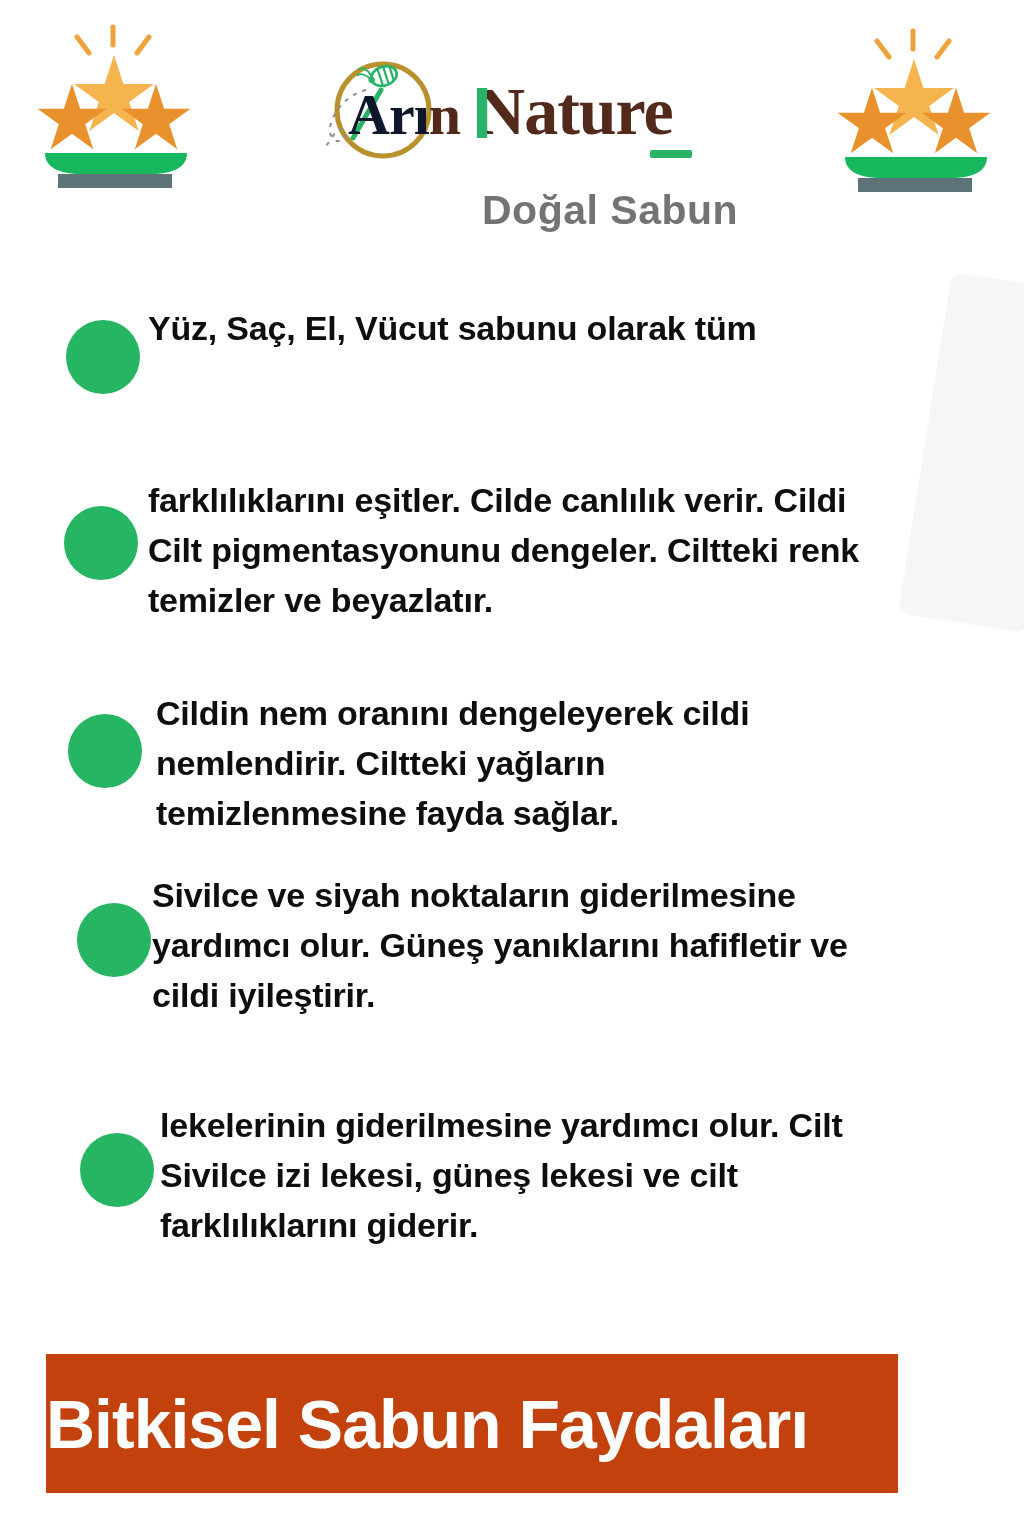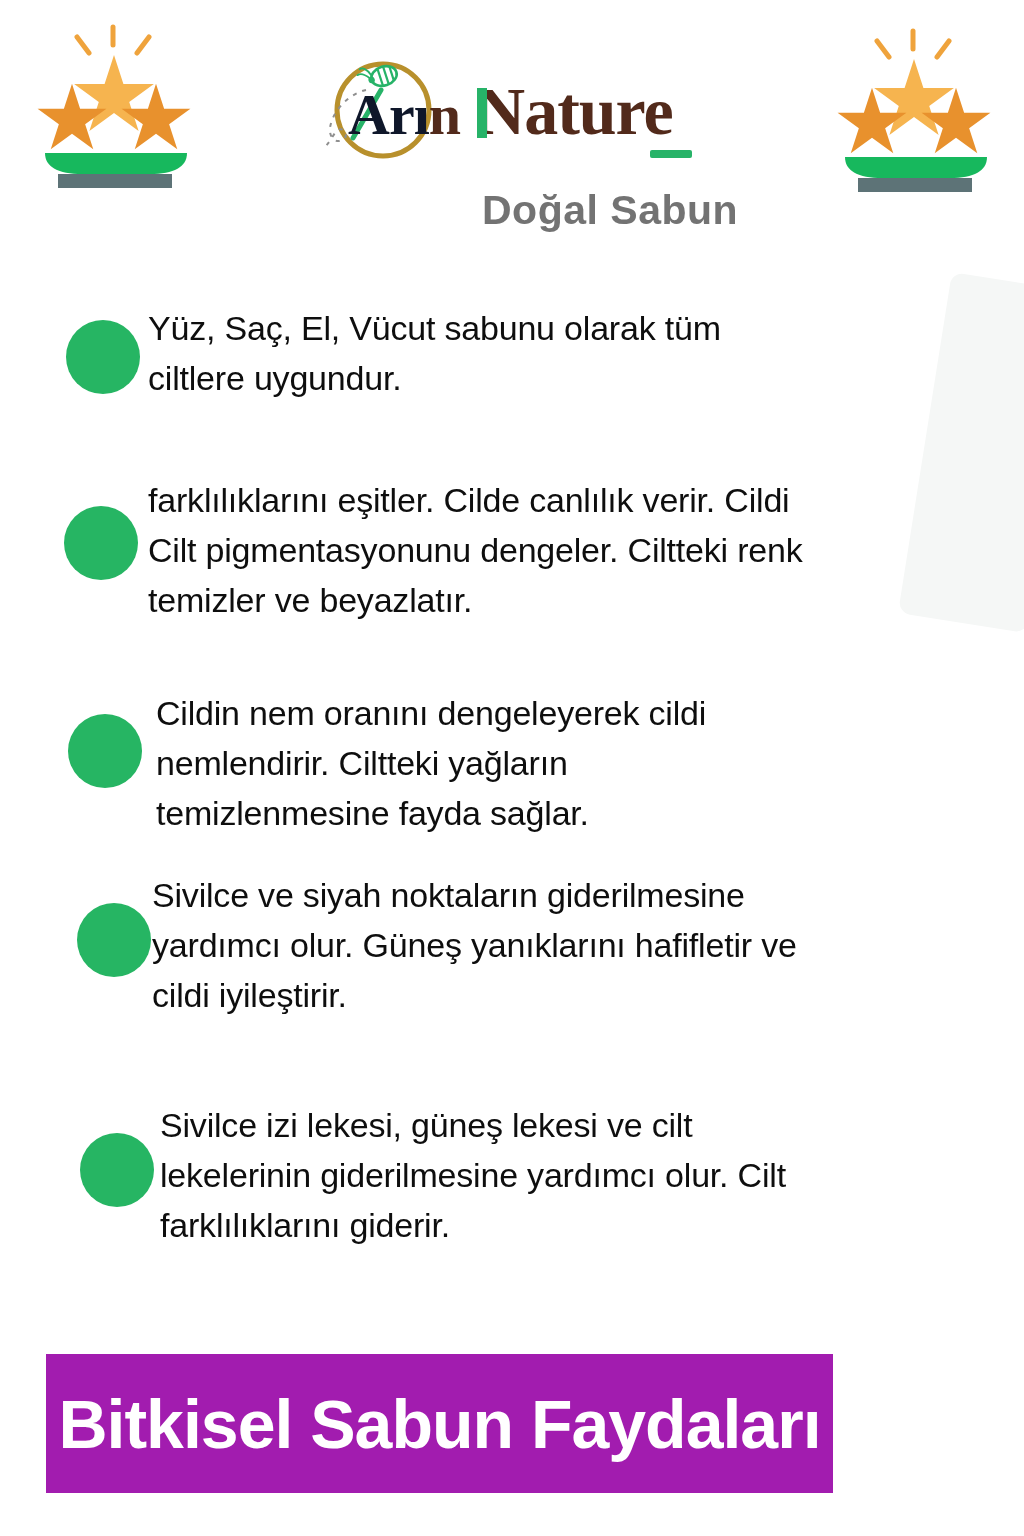--- a/index.html
+++ b/index.html
@@ -34,33 +34,33 @@
     position:absolute;left:162px;top:137px;color:#737373;
     font-weight:bold;font-size:41px;letter-spacing:0.5px;white-space:nowrap;
   }
   
   .benefit{position:absolute;}
   .benefit .dot{
     position:absolute;left:0;width:74px;height:74px;border-radius:50%;
     background:#26b563;
   }
   .benefit .lines{
-    font-weight:normal;font-size:34px;line-height:50px;color:#0e0e0e;
+    font-weight:bold;font-size:34px;line-height:50px;color:#0e0e0e;
     letter-spacing:-0.2px;white-space:nowrap;
   }
   .benefit .lines span{display:block;}
   #b1{top:303px;left:66px;}  #b1 .dot{top:17px;} #b1 .lines{margin-left:82px;}
   #b2{top:475px;left:64px;}  #b2 .dot{top:31px;} #b2 .lines{margin-left:84px;}
   #b3{top:688px;left:68px;}  #b3 .dot{top:26px;} #b3 .lines{margin-left:88px;}
   #b4{top:870px;left:77px;}  #b4 .dot{top:33px;} #b4 .lines{margin-left:75px;}
   #b5{top:1100px;left:80px;} #b5 .dot{top:33px;} #b5 .lines{margin-left:80px;}
   
   .banner{
-    position:absolute;left:46px;top:1354px;width:787px;height:139px;
-    background:#a21caf;display:flex;align-items:center;justify-content:center;
+    position:absolute;left:46px;top:1354px;width:852px;height:139px;
+    background:#c2410c;display:flex;align-items:center;
   }
   .banner span{
     color:#ffffff;font-weight:bold;font-size:68px;letter-spacing:-1px;
     white-space:nowrap;
   }
 </style>
 </head>
 <body>
 
 <div class="canvas">
@@ -118,21 +118,20 @@
     </div>
     <div class="n-accent"></div>
     <div class="e-accent"></div>
     <div class="tagline">Doğal Sabun</div>
   </div>
 
   <div class="benefit" id="b1">
     <span class="dot"></span>
     <div class="lines">
       <span>Yüz, Saç, El, Vücut sabunu olarak tüm</span>
-      <span>ciltlere uygundur.</span>
     </div>
   </div>
 
   <div class="benefit" id="b2">
     <span class="dot"></span>
     <div class="lines">
       <span>farklılıklarını eşitler. Cilde canlılık verir. Cildi</span>
       <span>Cilt pigmentasyonunu dengeler. Ciltteki renk</span>
       <span>temizler ve beyazlatır.</span>
     </div>
@@ -152,22 +151,22 @@
     <div class="lines">
       <span>Cildin nem oranını dengeleyerek cildi</span>
       <span>nemlendirir. Ciltteki yağların</span>
       <span>temizlenmesine fayda sağlar.</span>
     </div>
   </div>
 
   <div class="benefit" id="b5">
     <span class="dot"></span>
     <div class="lines">
+      <span>lekelerinin giderilmesine yardımcı olur. Cilt</span>
       <span>Sivilce izi lekesi, güneş lekesi ve cilt</span>
-      <span>lekelerinin giderilmesine yardımcı olur. Cilt</span>
       <span>farklılıklarını giderir.</span>
     </div>
   </div>
 
   <div class="banner">
     <span>Bitkisel Sabun Faydaları</span>
   </div>
 
 </div>
 

